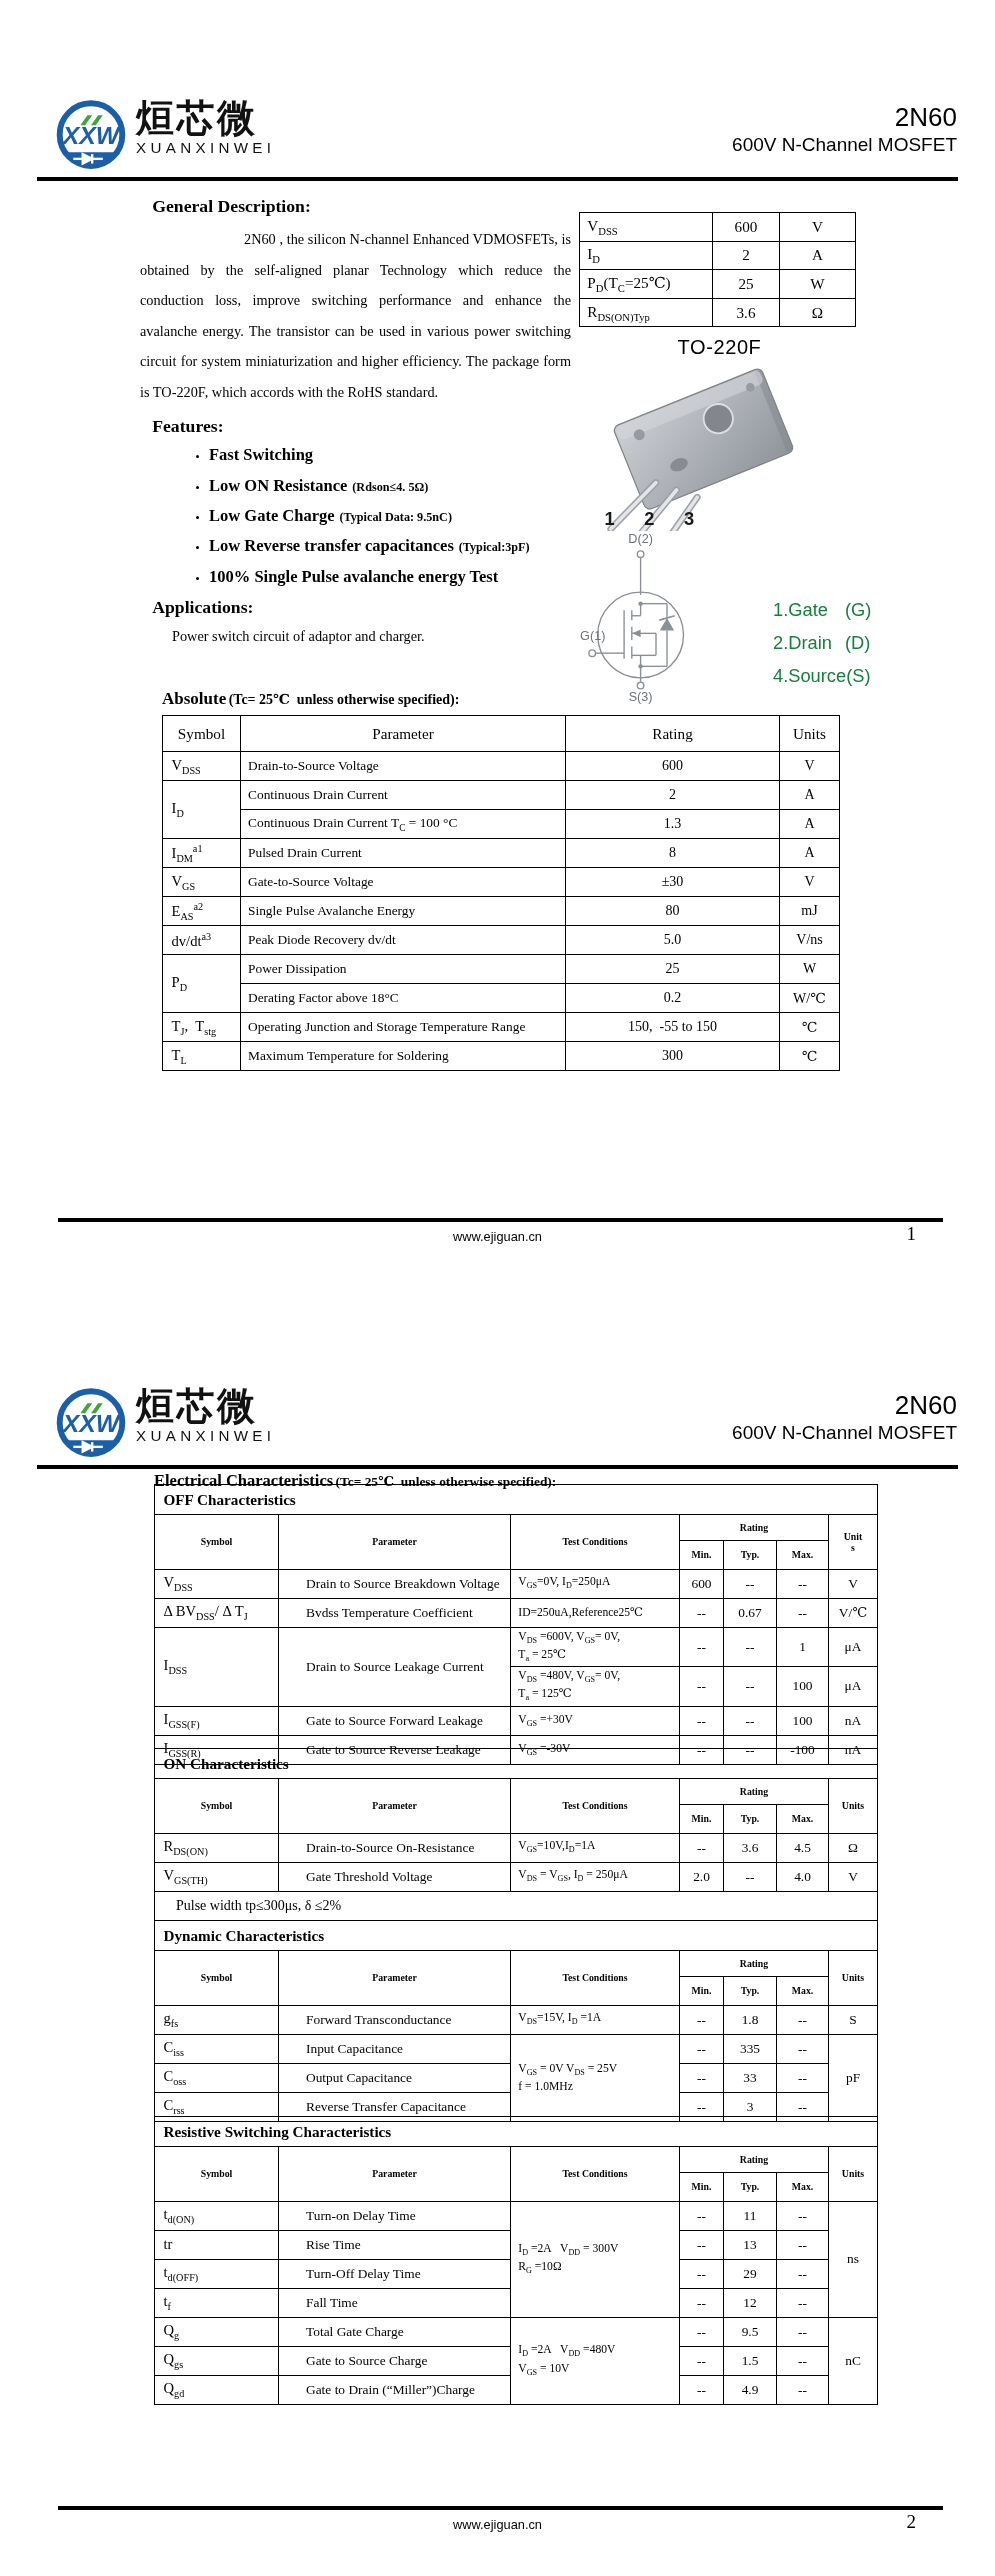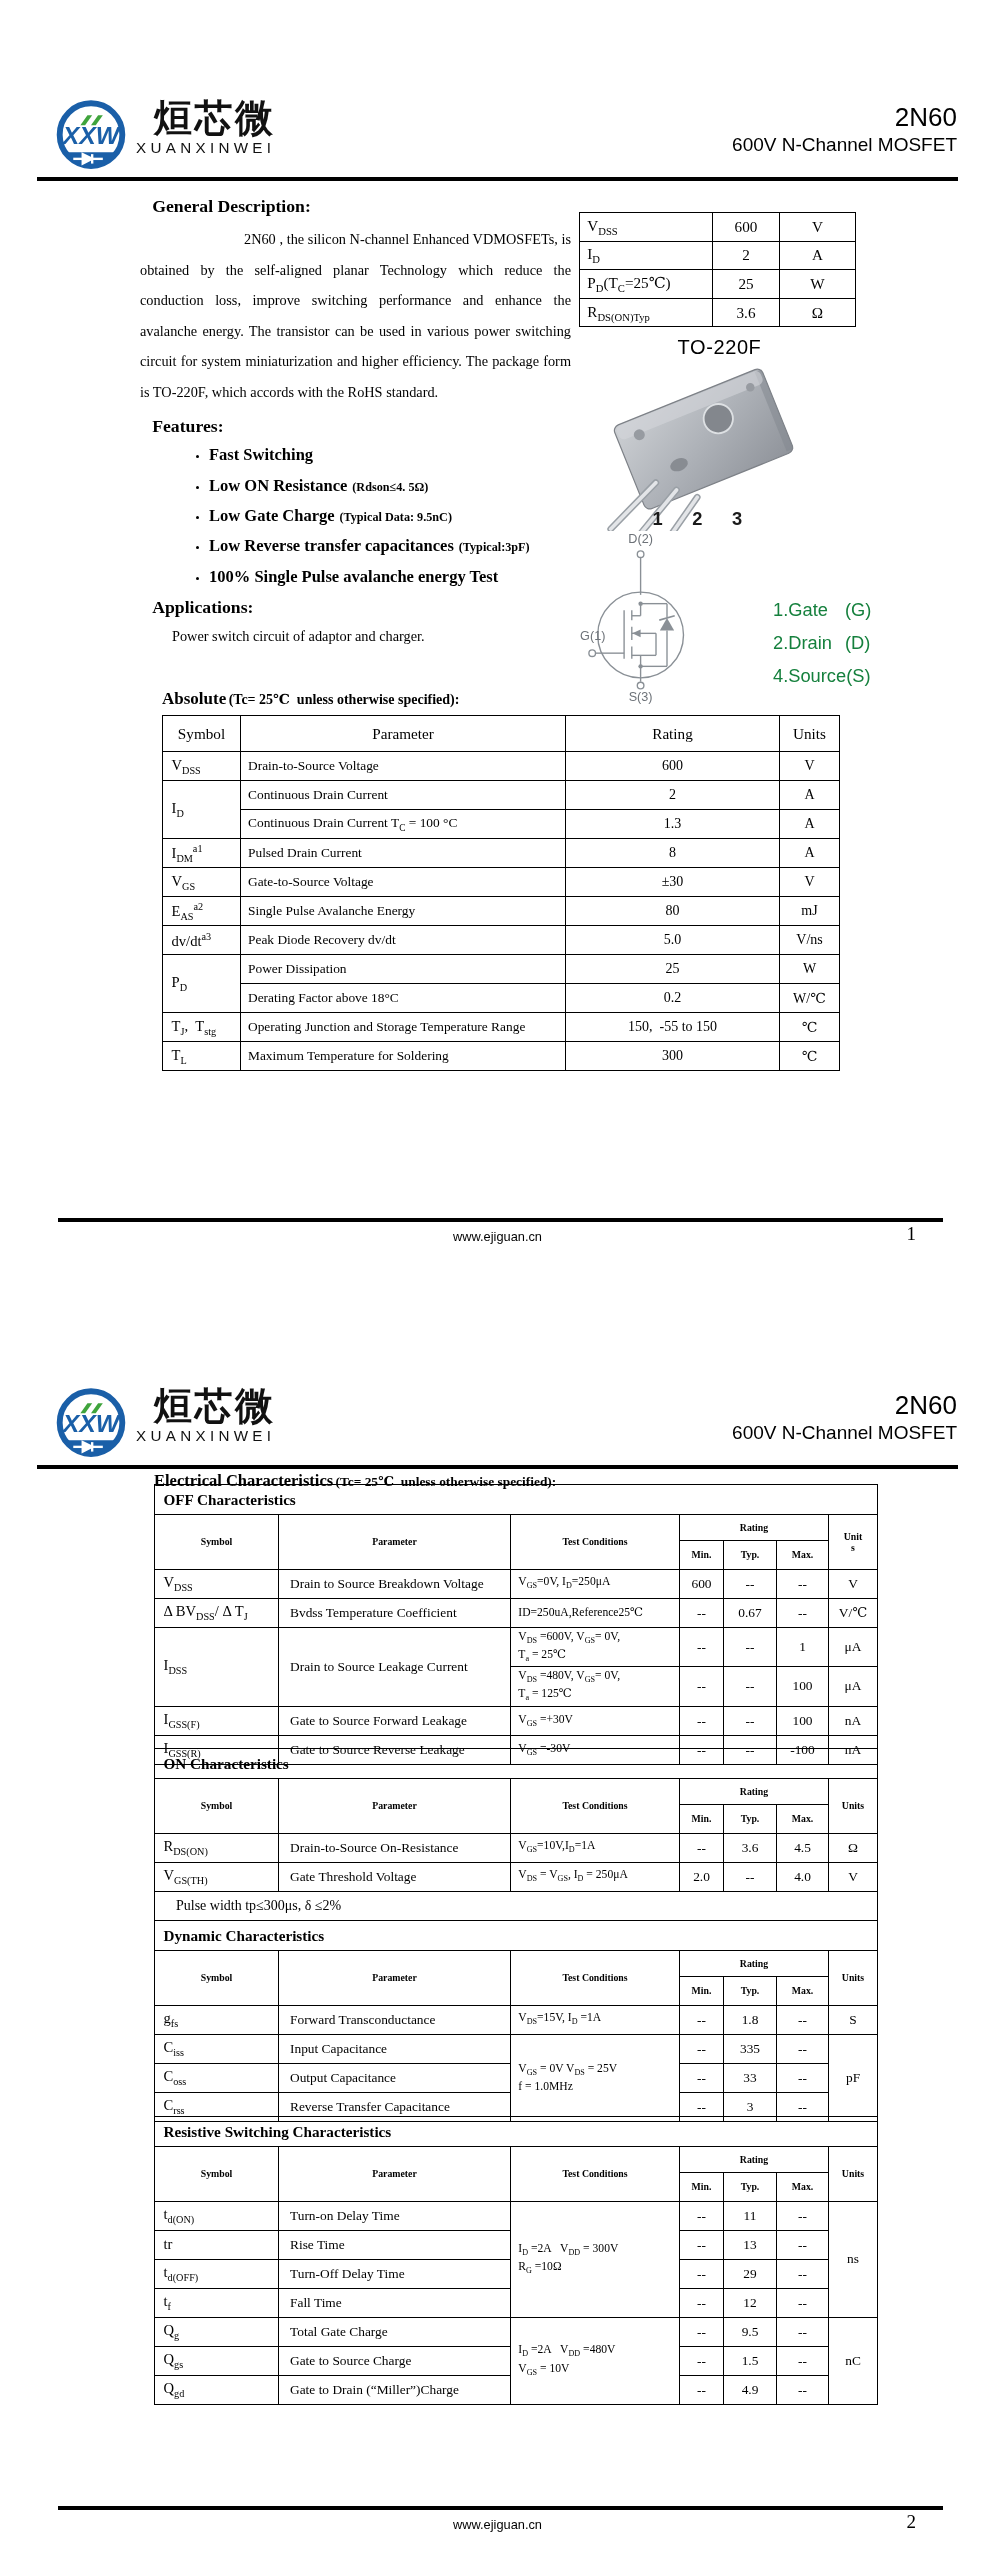--- a/index.html
+++ b/index.html
@@ -1,20 +1,20 @@
 <!DOCTYPE html>
 <html style="font-size:9.8px"><head>
 <meta charset="utf-8">
 <style>
   html,body { margin:0; padding:0; background:#ffffff; }
   body { width:995px; font-family:"Liberation Serif","DejaVu Serif",serif; color:#000; }
   .page { position:relative; width:995px; height:1288px; background:#fff; overflow:hidden; }
 
   
-  .brand { position:absolute; left:52px; top:98px; display:flex; align-items:flex-start;text-align:right; }
+  .brand { position:absolute; left:52px; top:98px; display:flex; align-items:flex-start; }
   .brand-txt { margin-left:6.1px; font-family:"Liberation Sans","DejaVu Sans",sans-serif; }
   .brand-cn { font-size:38px; font-weight:bold; line-height:40px; letter-spacing:2.4px; color:#111; }
   .brand-en { font-size:15.2px; letter-spacing:4.3px; color:#111; margin-top:1.2px; }
   .title-blk { position:absolute; right:38px; top:102px; text-align:right;
                font-family:"Liberation Sans","DejaVu Sans",sans-serif; }
   .pn  { font-size:26px; line-height:30.5px; }
   .sub { font-size:19px; line-height:24.4px; }
   .rule { position:absolute; left:37px; right:37px; top:177px; height:4.3px; background:#000; }
 
   
@@ -30,21 +30,21 @@
   
   .rightcol { position:absolute; left:579px; top:212px; width:281px; }
   table.qs { border-collapse:collapse; table-layout:fixed; width:276px; }
   table.qs td { border:1.2px solid #000; height:25.6px; font-size:15.2px; }
   table.qs td.qsym { padding-left:7.3px; }
   table.qs td.qval, table.qs td.quni { text-align:center; }
   .pkg-label { margin-top:8.5px; text-align:center; font-family:"Liberation Sans","DejaVu Sans",sans-serif;
                font-size:20px; letter-spacing:0.6px; }
   .pkg-wrap { position:relative; margin-top:3.7px; height:168px; }
   .pins { position:absolute; left:25.6px; top:145px; font-family:"Liberation Sans","DejaVu Sans",sans-serif;
-          font-weight:bold; font-size:18.3px; letter-spacing:12.2px; color:#1a1a1a;margin-left:48px; }
+          font-weight:bold; font-size:18.3px; letter-spacing:12.2px; color:#1a1a1a; }
   .schem-row { position:relative; margin-top:2.4px; height:171px; }
   .legend { position:absolute; left:194px; top:66px; font-family:"Liberation Sans","DejaVu Sans",sans-serif;
             font-size:18.3px; color:#15803d; }
   .legend .lrow { margin-bottom:11px; white-space:nowrap; }
   .legend .lname { display:inline-block; min-width:72px; }
 
   
   .abs-head { position:absolute; left:162px; top:689px; }
   .abs-main { font-size:17px; font-weight:bold; }
   .abs-cond { font-size:14px; font-weight:bold; }
@@ -64,21 +64,21 @@
   table.t2 { position:absolute; left:154px; width:724px; border-collapse:collapse; table-layout:fixed;
              border:1.8px solid #000; }
   table.t2 td, table.t2 th { border:1.2px solid #000; }
   table.t2 tr.title td { font-weight:bold; font-size:15.2px; text-align:left; padding-left:8.5px;
                          height:27px; border-bottom:1.8px solid #000; }
   table.t2 tr.h1 th { height:23px; }
   table.t2 tr.h2 th { height:25.6px; border-bottom:1.8px solid #000; }
   table.t2 th.span2 { border-bottom:1.8px solid #000; }
   table.t2 td { height:26px; font-size:13.4px; }
   table.t2 td.sym { font-size:14.6px; padding-left:8.5px; text-align:left; }
-  table.t2 td.par { padding-left:11px; text-align:left; }
+  table.t2 td.par { padding-left:27px; text-align:left; }
   table.t2 td.tc  { padding-left:7.3px; text-align:left; font-size:11.6px; line-height:1.35; }
   table.t2 td.val, table.t2 td.uni { text-align:center; }
   table.t2 td.note { text-align:left; padding-left:21px; font-size:14px; }
   .uh { line-height:1.15; display:inline-block; }
 
   
   .foot-line { position:absolute; left:58px; right:52px; top:1218px; height:3.7px; background:#000; }
   .foot-url { position:absolute; left:0; right:0; top:1229px; text-align:center;
               font-family:"Liberation Sans","DejaVu Sans",sans-serif; font-size:12.8px; }
   .foot-pg { position:absolute; right:79px; top:1223px; font-size:19px; }

